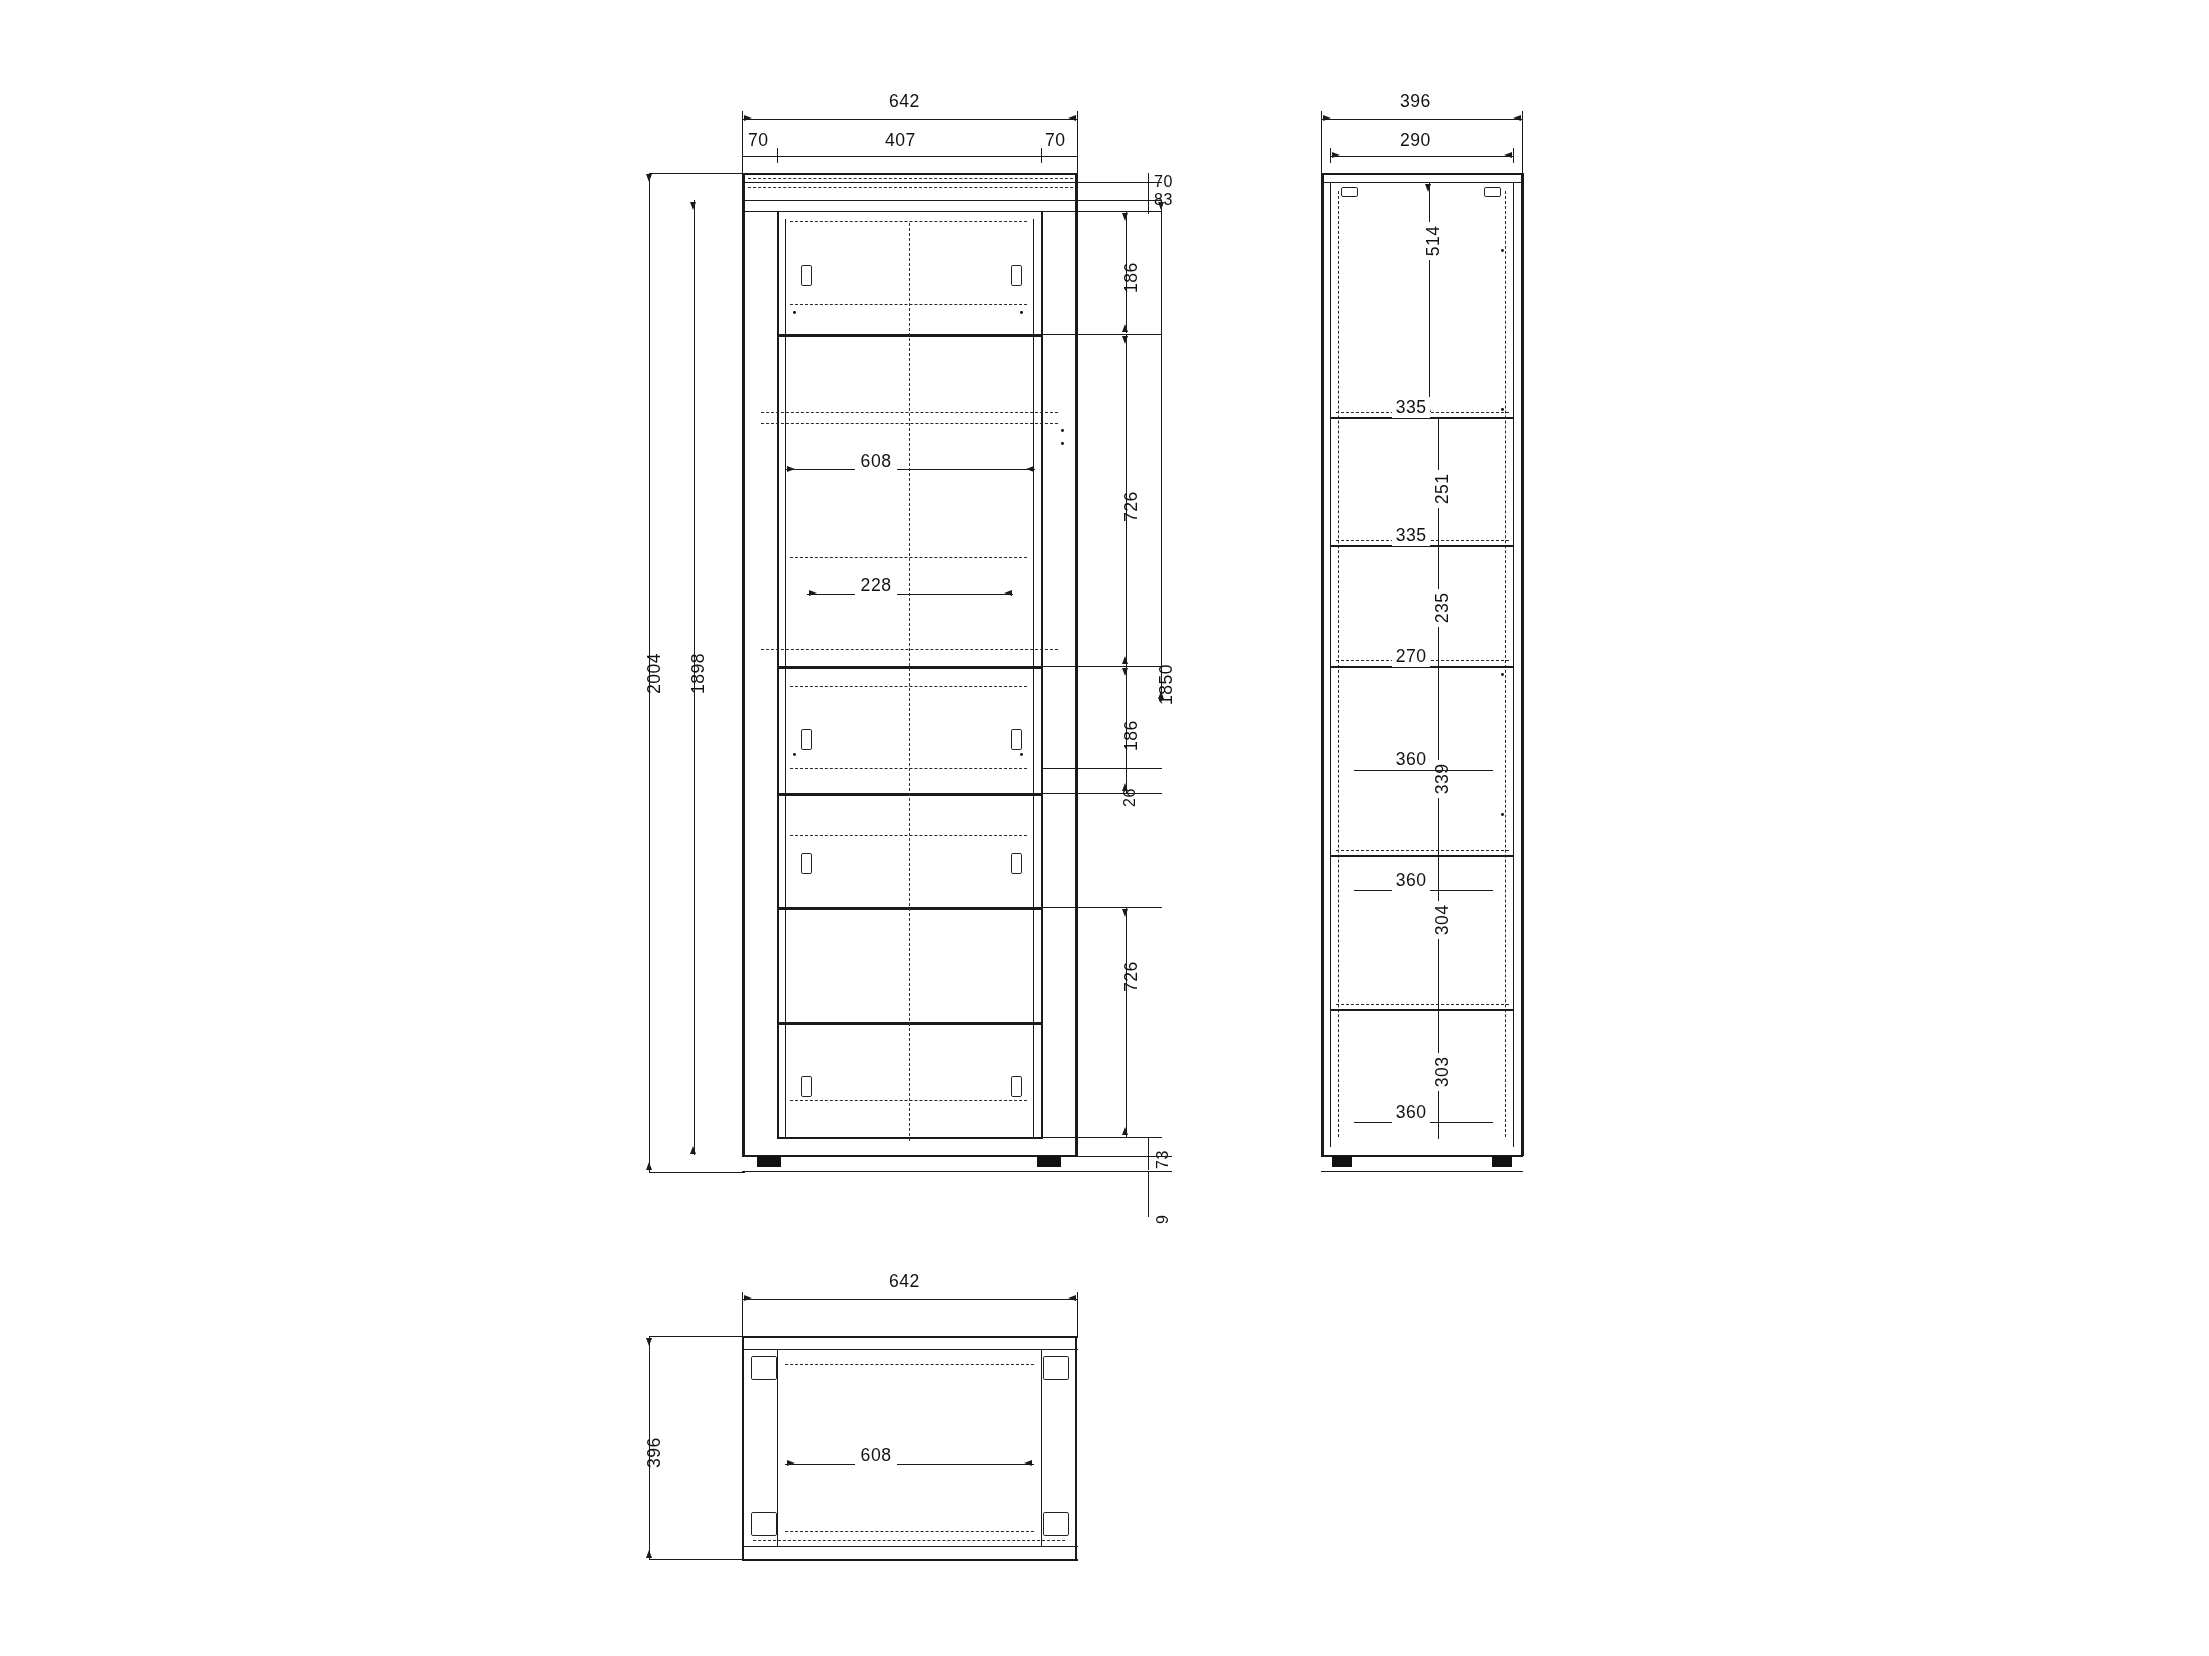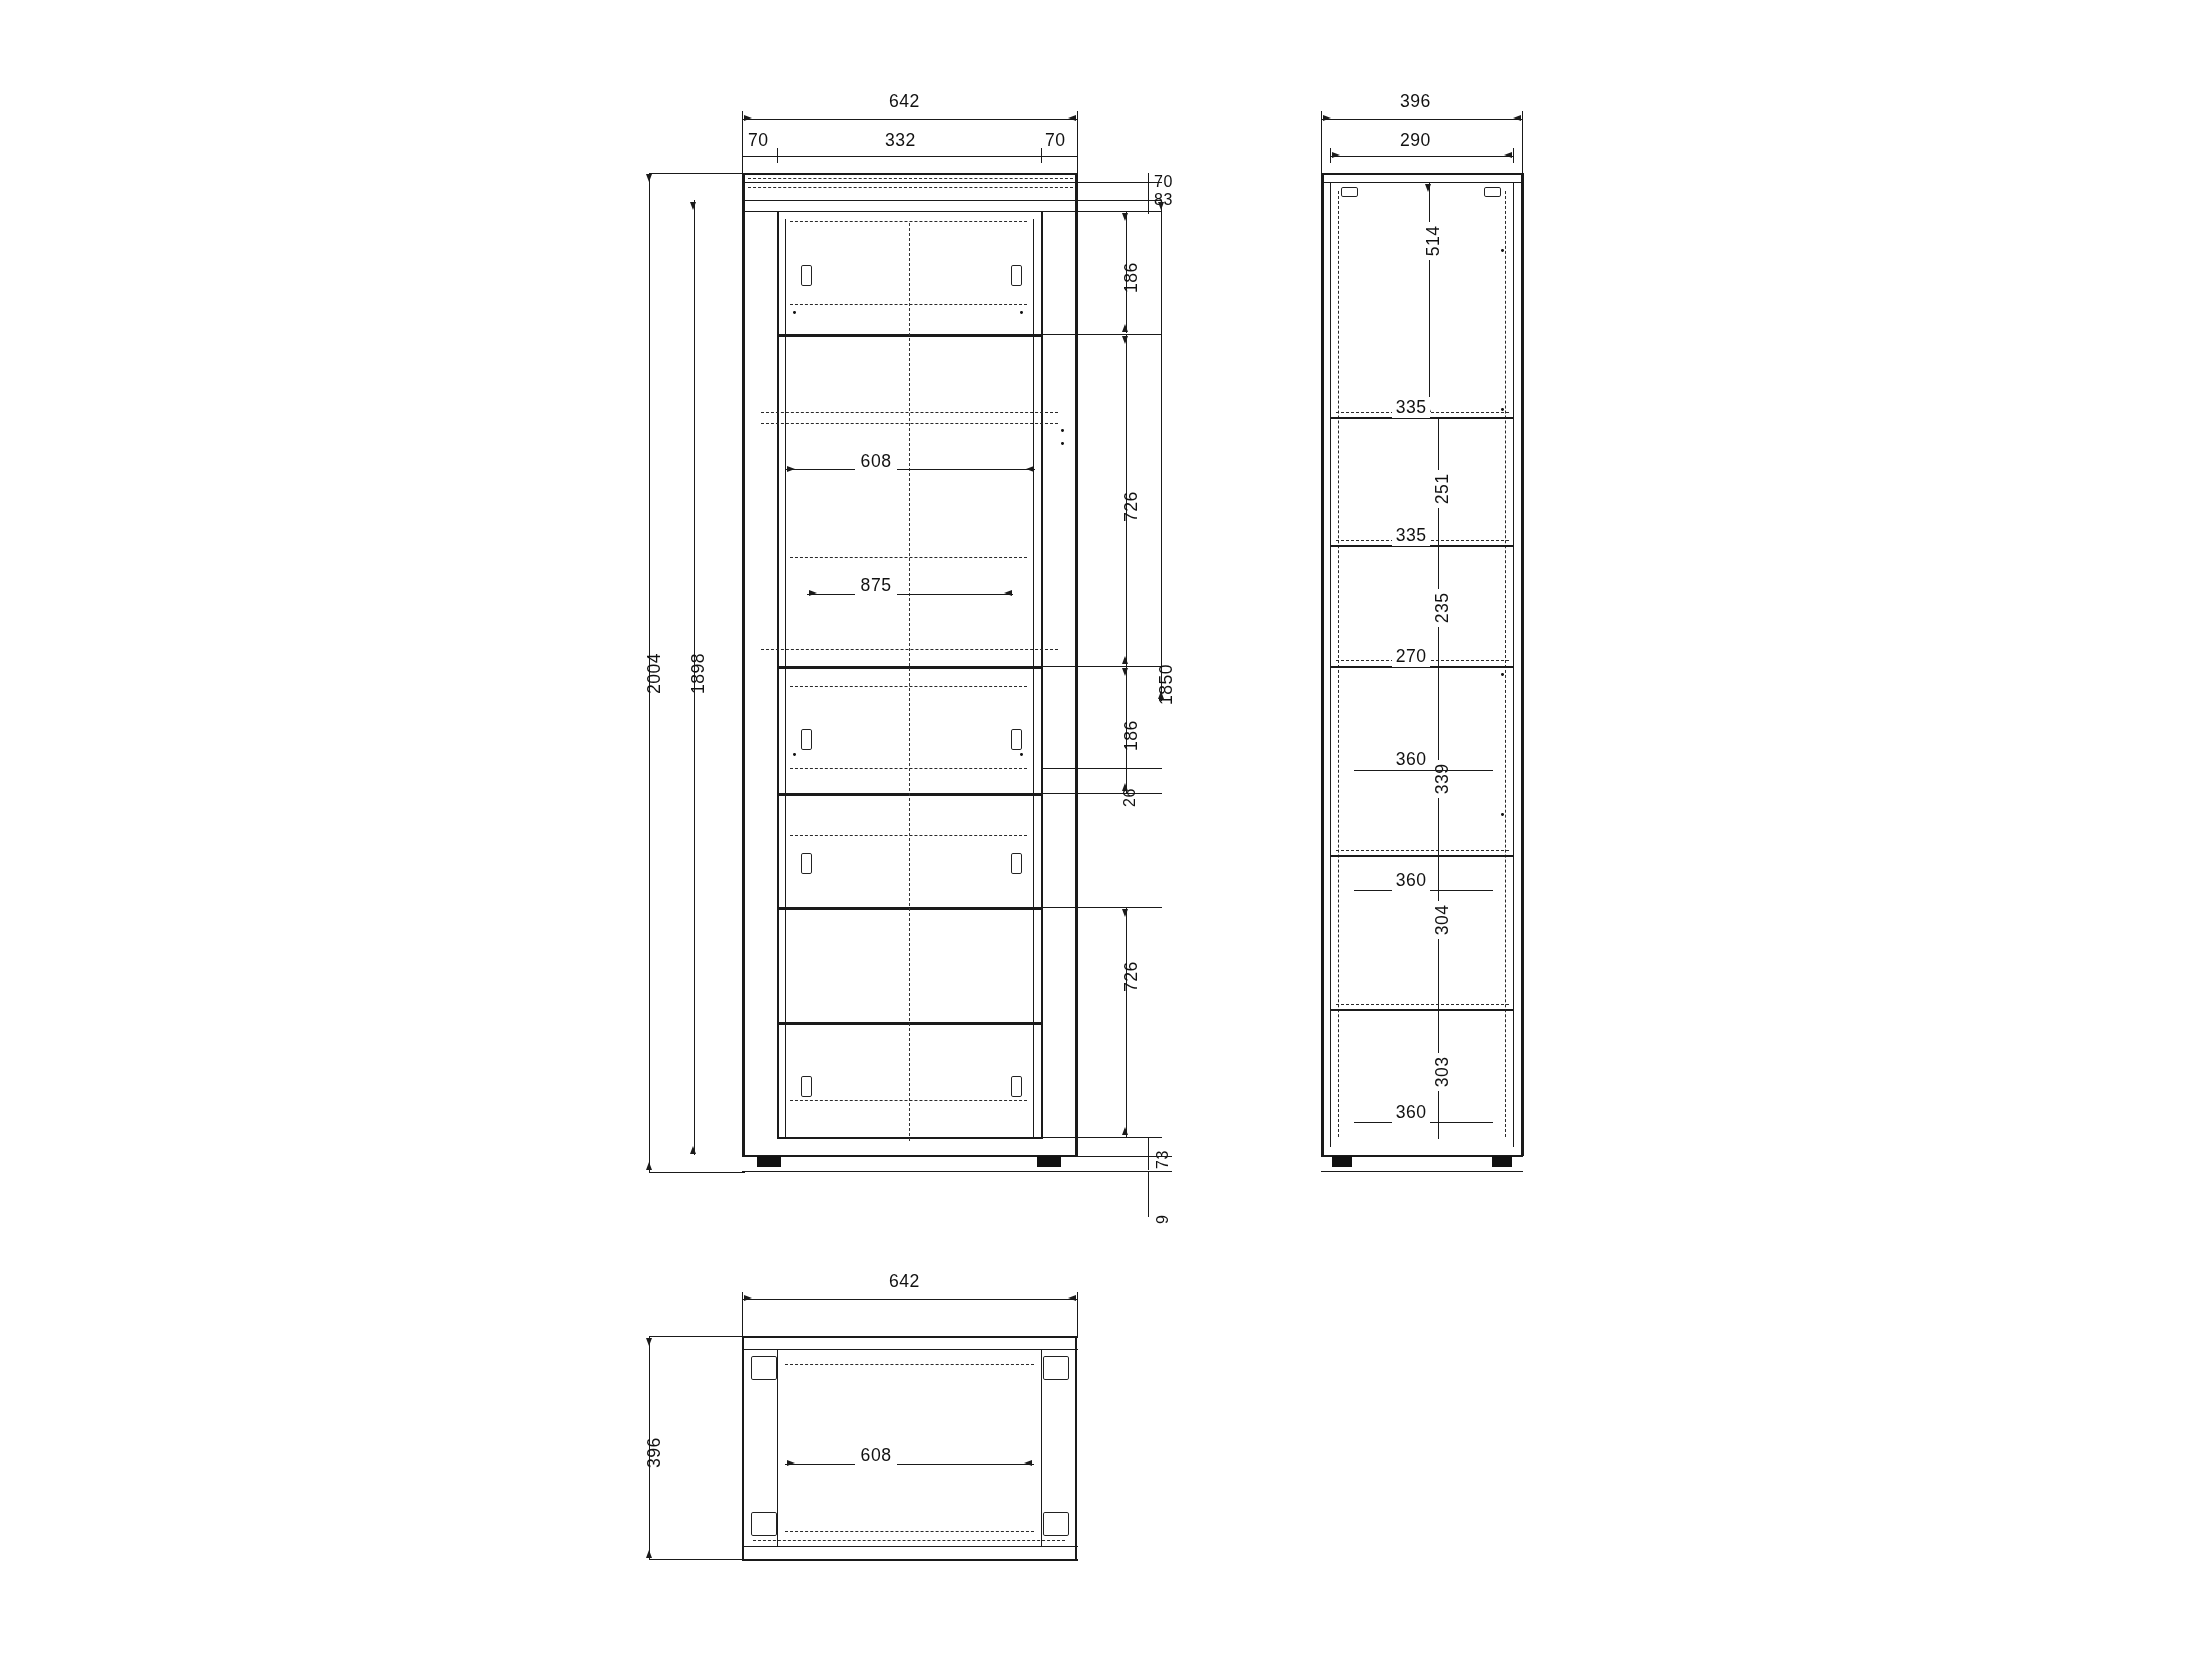--- a/index.html
+++ b/index.html
@@ -53,21 +53,21 @@
     <div class="dim" style="left:889px;top:91px;">642</div>
     <div class="ln v" style="left:742px;top:119px;height:54px;"></div>
     <div class="ln v" style="left:1077px;top:119px;height:54px;"></div>
 
     <div class="ln h" style="left:742px;top:156px;width:336px;"></div>
     <div class="tick" style="left:742px;top:148px;height:15px;"></div>
     <div class="tick" style="left:777px;top:148px;height:15px;"></div>
     <div class="tick" style="left:1041px;top:148px;height:15px;"></div>
     <div class="tick" style="left:1077px;top:148px;height:15px;"></div>
     <div class="dim" style="left:748px;top:130px;">70</div>
-    <div class="dim" style="left:885px;top:130px;">332</div>
+    <div class="dim" style="left:885px;top:130px;">407</div>
     <div class="dim" style="left:1045px;top:130px;">70</div>
 
     <div class="ln v3" style="left:742px;top:173px;height:983px;"></div>
     <div class="ln v3" style="left:1075px;top:173px;height:983px;"></div>
     <div class="ln h2" style="left:742px;top:173px;width:336px;"></div>
     <div class="ln h2" style="left:742px;top:1155px;width:336px;"></div>
 
     <div class="ln h" style="left:742px;top:182px;width:336px;"></div>
     <div class="dash-h" style="left:748px;top:178px;width:325px;"></div>
     <div class="dash-h" style="left:748px;top:187px;width:325px;"></div>
@@ -177,21 +177,21 @@
     <div class="dim rot small" style="left:1154px;top:1224px;">9</div>
 
     <div class="ln h" style="left:785px;top:469px;width:250px;"></div>
     <div class="arrow-r" style="left:787px;top:466px;"></div>
     <div class="arrow-l" style="left:1026px;top:466px;"></div>
     <div class="dim" style="left:855px;top:451px;background:#fff;padding:0 5.6px;">608</div>
 
     <div class="ln h" style="left:807px;top:594px;width:206px;"></div>
     <div class="arrow-r" style="left:809px;top:590px;"></div>
     <div class="arrow-l" style="left:1004px;top:590px;"></div>
-    <div class="dim" style="left:855px;top:575px;background:#fff;padding:0 5.6px;">875</div>
+    <div class="dim" style="left:855px;top:575px;background:#fff;padding:0 5.6px;">228</div>
   </div>
 
   <div class="viewwrap" style="left:1206px;top:0;width:742px;height:1299px;">
 
     <div class="ln h" style="left:115px;top:119px;width:202px;"></div>
     <div class="tick" style="left:115px;top:111px;height:15px;"></div>
     <div class="tick" style="left:316px;top:111px;height:15px;"></div>
     <div class="arrow-r" style="left:117px;top:115px;"></div>
     <div class="arrow-l" style="left:307px;top:115px;"></div>
     <div class="dim" style="left:194px;top:91px;">396</div>

